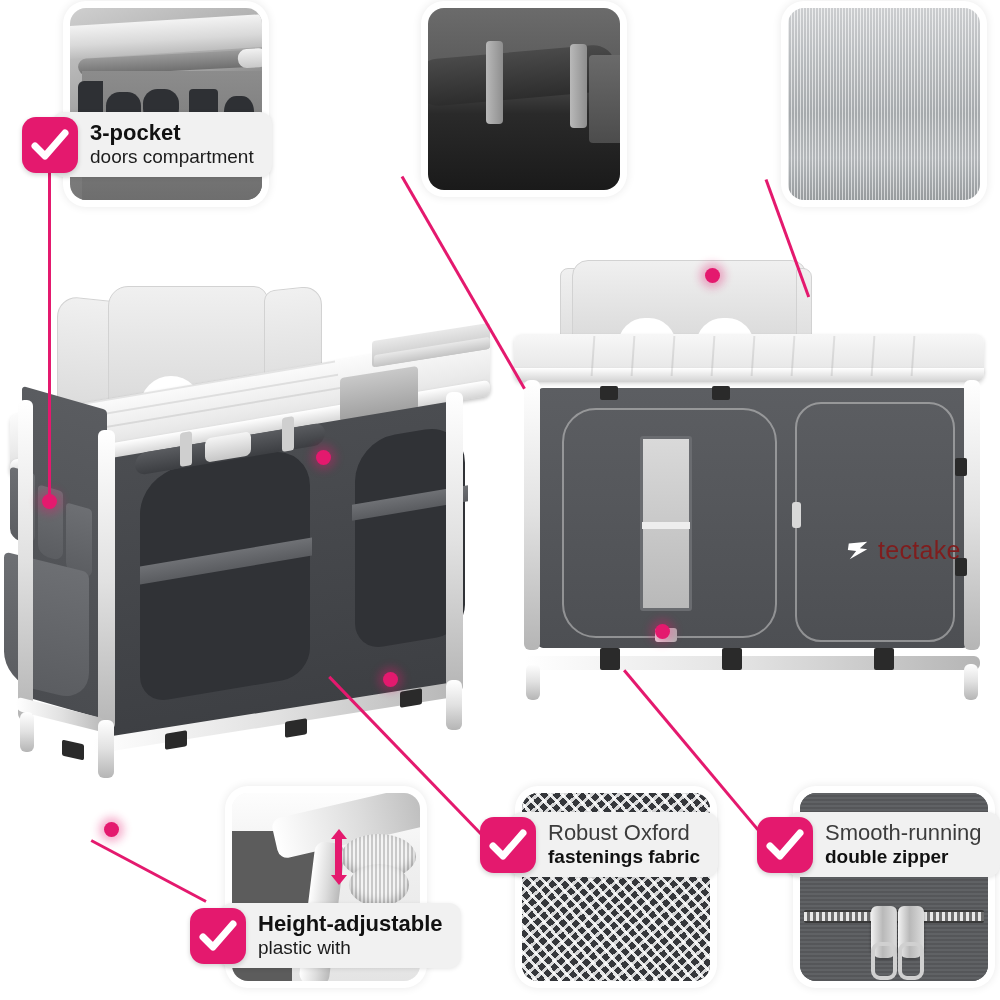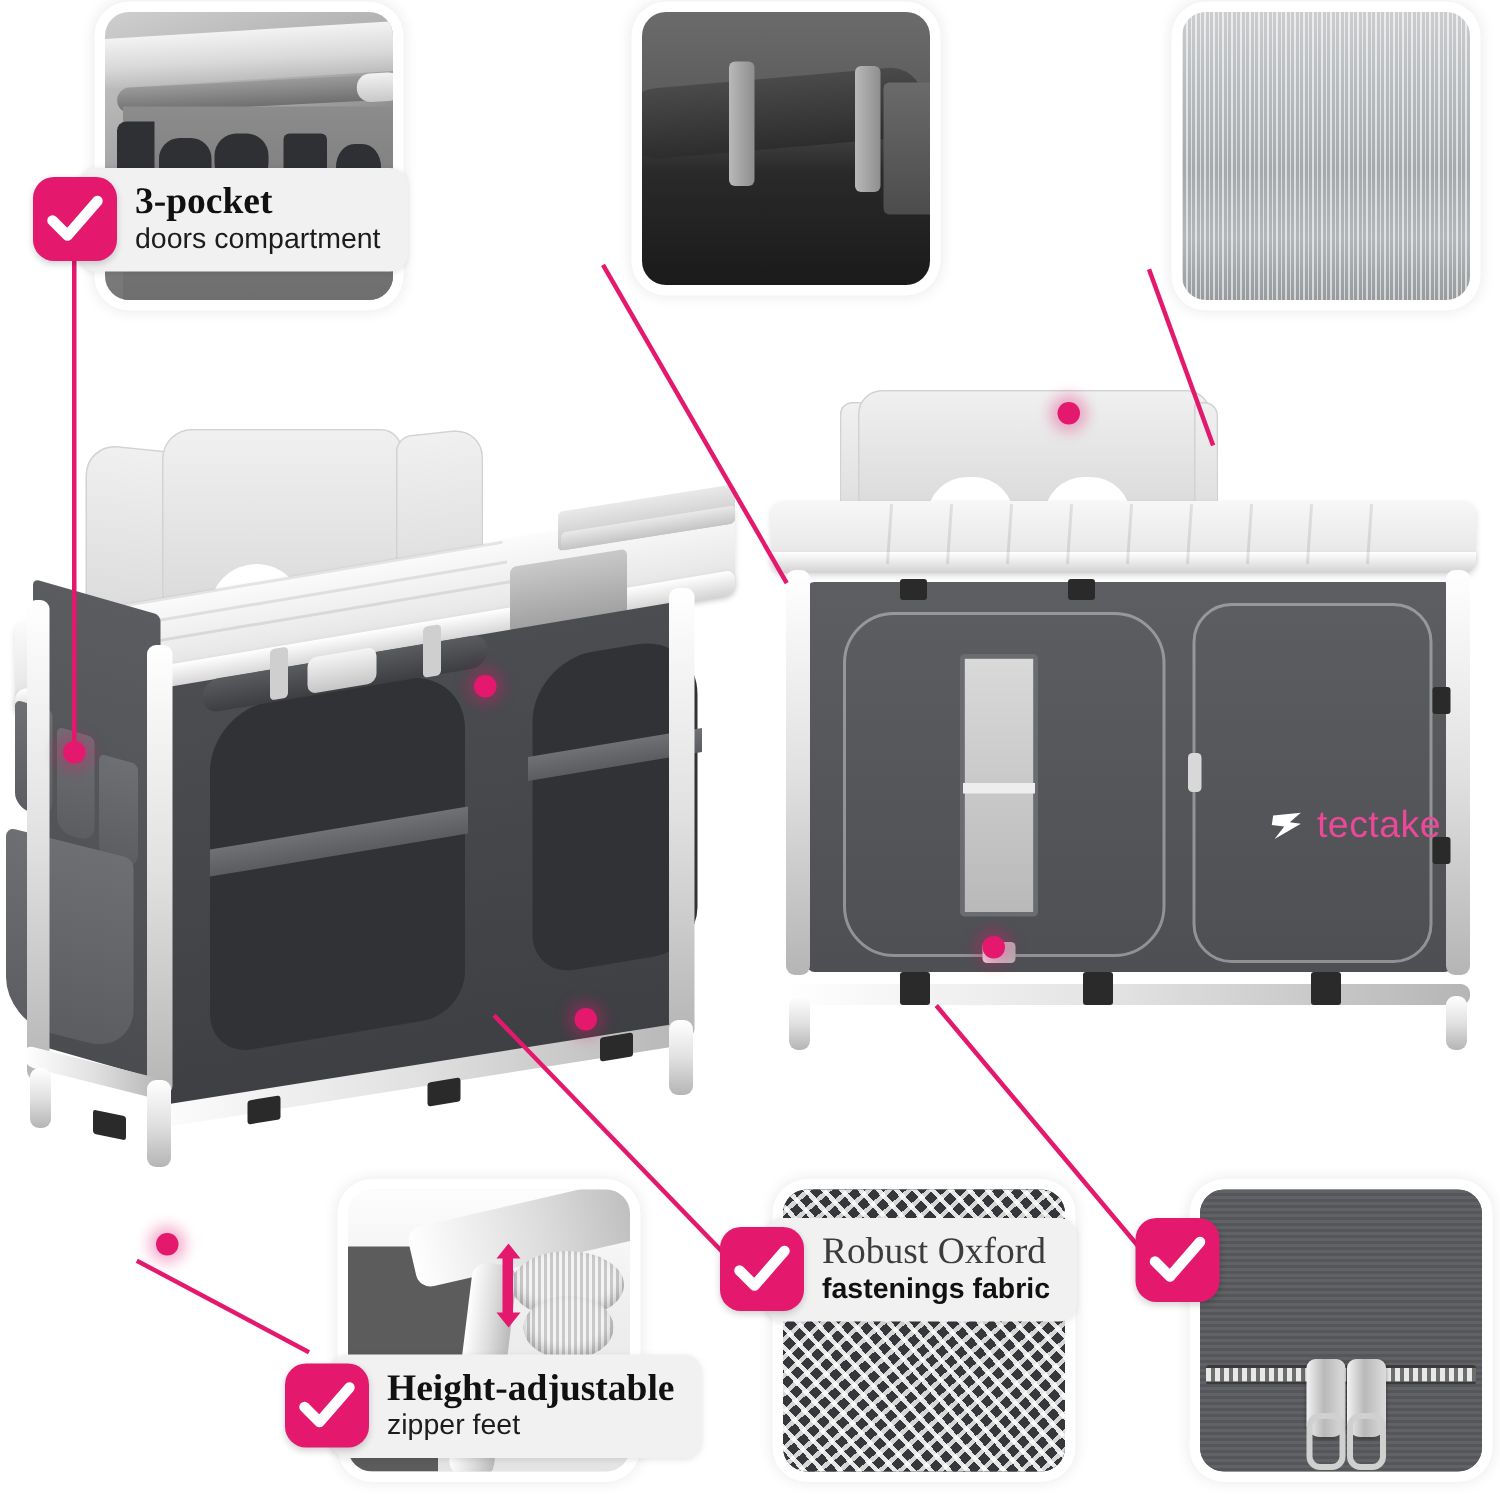--- a/index.html
+++ b/index.html
@@ -102,21 +102,21 @@
   .card {
     background: #f1f1f1;
     border-radius: 12px;
     padding: 9px 18px 10px 38px;
     margin-left: -26px;
     position: relative; z-index: 2;
     min-height: 54px;
     display: flex; flex-direction: column; justify-content: center;
     box-shadow: 0 1px 4px rgba(0,0,0,0.10);
   }
-  .card .l1 { font-size: 25px; color: #3c3c3c; line-height: 1.13; white-space: nowrap; font-family: Liberation Serif, serif; }
+  .card .l1 { font-size: 22px; color: #3c3c3c; line-height: 1.13; white-space: nowrap; }
   .card .l2 { font-size: 19px; color: #1c1c1c; line-height: 1.13; white-space: nowrap; }
   .card .bold { font-weight: bold; color:#111; }
 
   
   .connector { position: absolute; transform-origin: 0 50%; height: 3px; background: #e4196e; z-index: 1; }
   .dot {
     position: absolute; width: 15px; height: 15px; border-radius: 50%;
     background: #e4196e; z-index: 4;
     box-shadow: 0 0 9px 5px rgba(228,25,110,0.33);
   }
@@ -143,21 +143,21 @@
   .cubby{position:absolute;background:#303236;border-radius:40px 40px 28px 28px;}
   .shelfplate{position:absolute;background:linear-gradient(180deg,#6f7175,#5a5c60);}
   .tube{position:absolute;background:linear-gradient(90deg,#ffffff,#e1e1e1 50%,#b5b5b5);border-radius:6px;}
   .tube.h{background:linear-gradient(180deg,#ffffff,#e1e1e1 50%,#b5b5b5);}
   .pocket{position:absolute;background:linear-gradient(180deg,#6d6f73,#5b5d61);border-radius:4px 4px 10px 10px;}
   .buckle{position:absolute;background:#2a2a2a;border-radius:2px;}
   .windowpane{position:absolute;background:linear-gradient(180deg,#d9d9d9,#b9b9b9);border:3px solid #6a6c70;}
   .zipseam{position:absolute;border:2px solid rgba(200,200,200,.55);border-radius:28px;}
   .logo-wrap{position:absolute;display:flex;align-items:center;gap:7px;}
   .logo-mark{width:26px;height:24px;}
-  .logo-text{color:#ec4899;font-size:25px;letter-spacing:.3px;}
+  .logo-text{color:#7f1d1d;font-size:25px;letter-spacing:.3px;}
   .sink{position:absolute;background:linear-gradient(180deg,#c9c9c9,#9f9f9f);border-radius:4px;}
   .traystack{position:absolute;background:linear-gradient(180deg,#e9e9e9,#c4c4c4);border-radius:3px;}
 </style>
 </head>
 <body>
 
 <div id="stage">
 
   <div class="product" style="left:0px;top:280px;width:500px;height:570px;">
 
@@ -351,21 +351,21 @@
 
 
   <div class="callout" style="left:190px;top:903px;">
     <div class="badge">
       <svg viewBox="0 0 38 32">
         <path d="M4 17 L14 27 L34 4" stroke="#ffffff" stroke-width="7" fill="none" stroke-linecap="round" stroke-linejoin="round"></path>
       </svg>
     </div>
     <div class="card">
       <span class="l1 bold">Height-adjustable</span>
-      <span class="l2">zipper feet</span>
+      <span class="l2">plastic with</span>
     </div>
   </div>
 
   <div class="callout" style="left:480px;top:812px;">
     <div class="badge">
       <svg viewBox="0 0 38 32">
         <path d="M4 17 L14 27 L34 4" stroke="#ffffff" stroke-width="7" fill="none" stroke-linecap="round" stroke-linejoin="round"></path>
       </svg>
     </div>
     <div class="card">
@@ -373,15 +373,19 @@
       <span class="l2 bold">fastenings fabric</span>
     </div>
   </div>
 
   <div class="callout" style="left:757px;top:812px;">
     <div class="badge">
       <svg viewBox="0 0 38 32">
         <path d="M4 17 L14 27 L34 4" stroke="#ffffff" stroke-width="7" fill="none" stroke-linecap="round" stroke-linejoin="round"></path>
       </svg>
     </div>
+    <div class="card">
+      <span class="l1">Smooth-running</span>
+      <span class="l2 bold">double zipper</span>
+    </div>
   </div>
 
 </div>
 
 </body></html>

